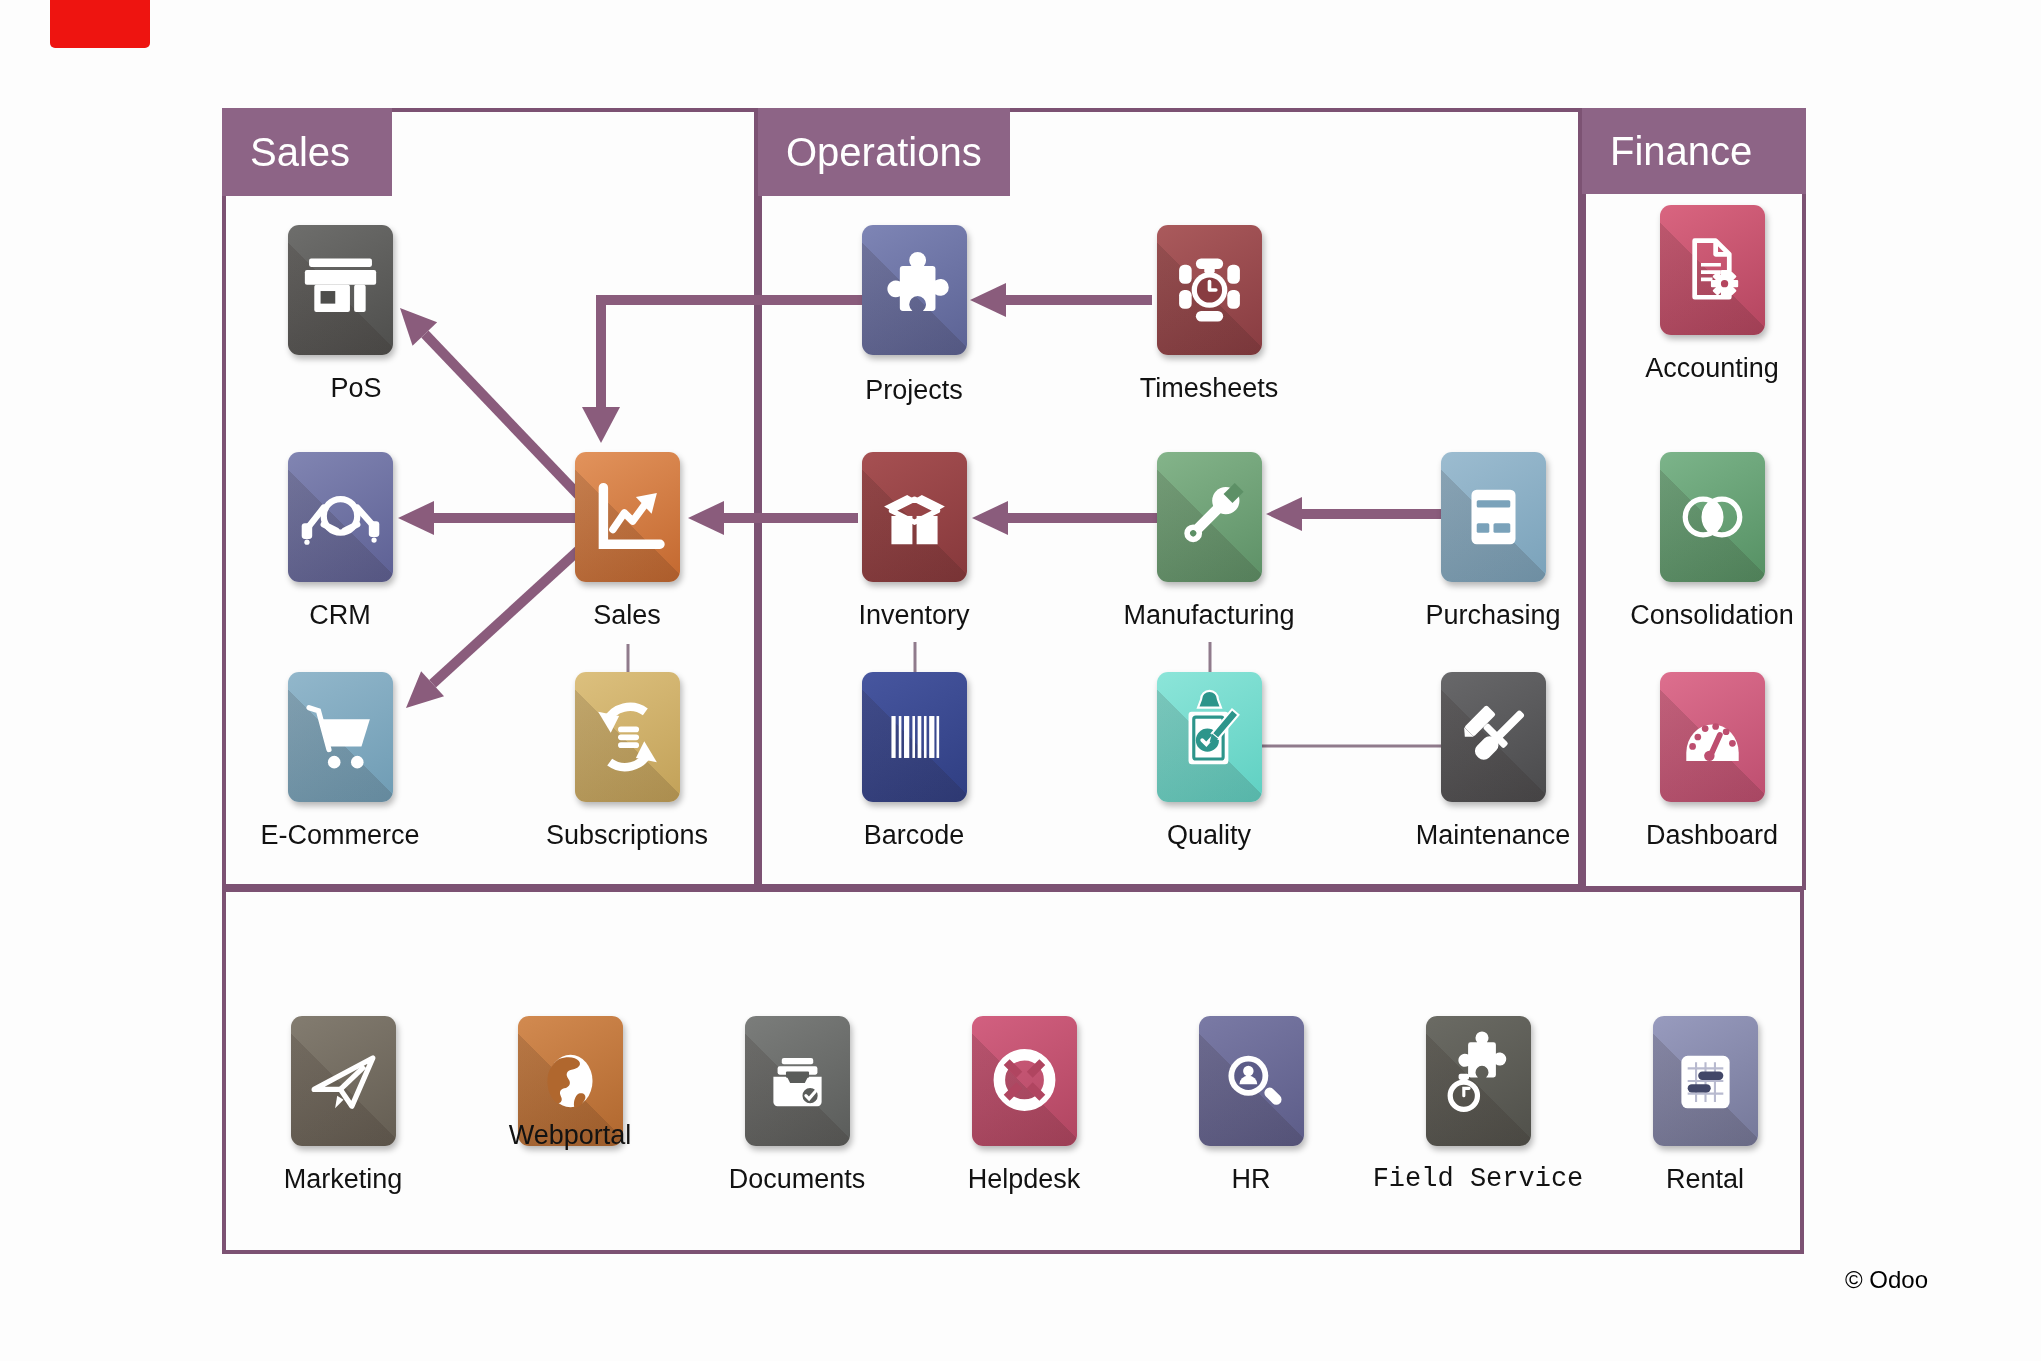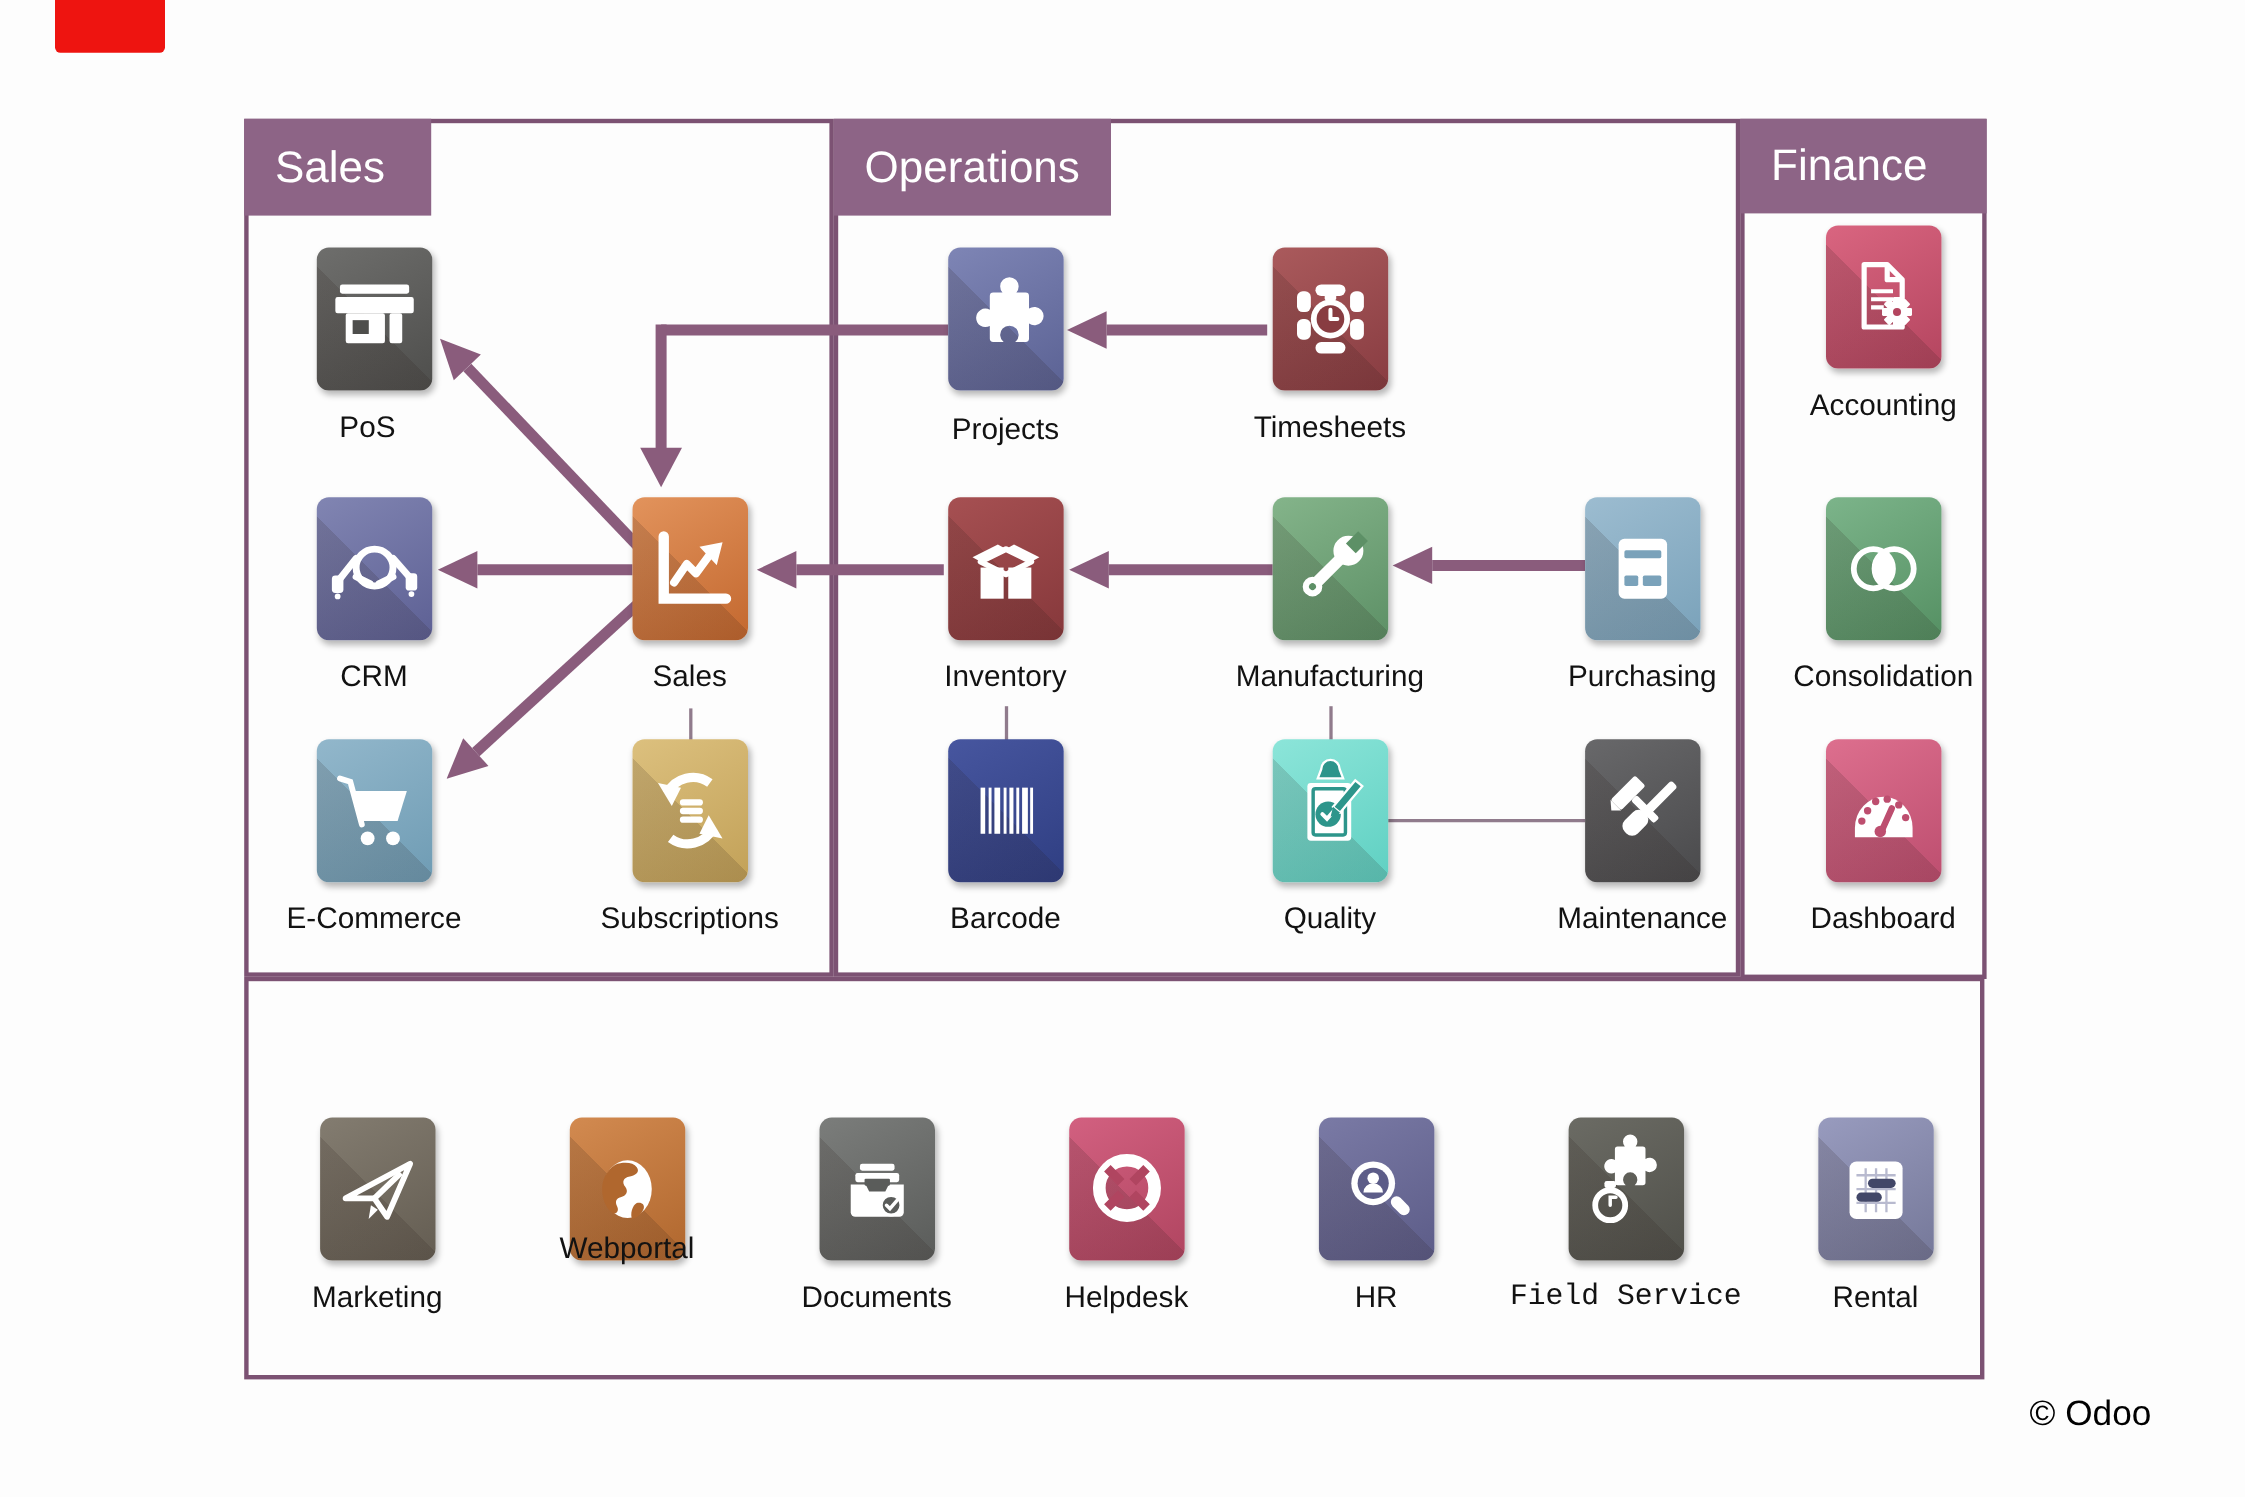--- a/index.html
+++ b/index.html
@@ -8,21 +8,21 @@
   .section-box{position:absolute;border:4px solid var(--border);box-sizing:border-box;background:transparent;}
   .section-header{position:absolute;background:var(--header);color:#fff;font-size:40px;
          display:flex;align-items:center;padding-left:28px;box-sizing:border-box;z-index:4;}
   .tile{position:absolute;width:105px;height:130px;border-radius:11px;overflow:hidden;
         box-shadow:2px 4px 6px rgba(0,0,0,0.28);z-index:3;}
   .tile .shade{position:absolute;inset:0;background:linear-gradient(225deg,rgba(0,0,0,0) 52%,rgba(35,22,18,0.14) 52%);}
   .tile svg{position:absolute;inset:0;}
   .app-label{position:absolute;width:340px;text-align:center;font-size:27px;color:#121212;z-index:3;}
   #edges{position:absolute;left:0;top:0;z-index:2;}
   .marker{position:absolute;border-radius:0 0 5px 5px;z-index:6;}
-  .copyright{position:absolute;font-size:32px;color:#000;z-index:5;}
+  .copyright{position:absolute;font-size:24px;color:#000;z-index:5;}
 </style>
 </head>
 <body>
 
 <div class="stage" style="--header: #8d6486; --border: #7c5273;">
 
   <div class="marker" id="marker" style="left: 50px; top: 0px; width: 100px; height: 48px; background: rgb(238, 20, 16);"></div>
 
   <div class="section-box" style="left:222px;top:108px;width:536px;height:780px;"></div>
   <div class="section-box" style="left:758px;top:108px;width:824px;height:780px;"></div>
@@ -67,21 +67,21 @@
       <div class="tile" style="left: 288px; top: 225px; background: linear-gradient(150deg, rgb(110, 110, 108), rgb(78, 78, 76));">
         <div class="shade"></div>
         <svg width="105" height="130" viewBox="0 -12 100 124">
           <rect x="20" y="20" width="60" height="8" rx="2" fill="#fff"></rect>
           <rect x="16" y="31" width="68" height="14" rx="2" fill="#fff"></rect>
           <rect x="25" y="45" width="34" height="26" rx="2" fill="#fff"></rect>
           <rect x="31" y="51" width="14" height="12" fill="#4e4e4c"></rect>
           <rect x="63" y="45" width="11" height="26" rx="2" fill="#fff"></rect>
         </svg>
       </div>
-      <div class="app-label" style="left: 164px; top: 373px;">PoS</div>
+      <div class="app-label" style="left: 186px; top: 373px;">PoS</div>
       <div class="tile" style="left: 288px; top: 452px; background: linear-gradient(150deg, rgb(129, 133, 178), rgb(93, 96, 148));">
         <div class="shade"></div>
         <svg width="105" height="130" viewBox="0 -12 100 124">
           <g fill="none" stroke="#fff" stroke-width="6" stroke-linecap="round" stroke-linejoin="round">
             <circle cx="50" cy="49" r="16"></circle>
             <path d="M19 60 L34 41"></path>
             <path d="M66 41 L81 58"></path>
             <path d="M34 57 L46 63"></path>
             <path d="M54 63 L66 57"></path>
           </g>

